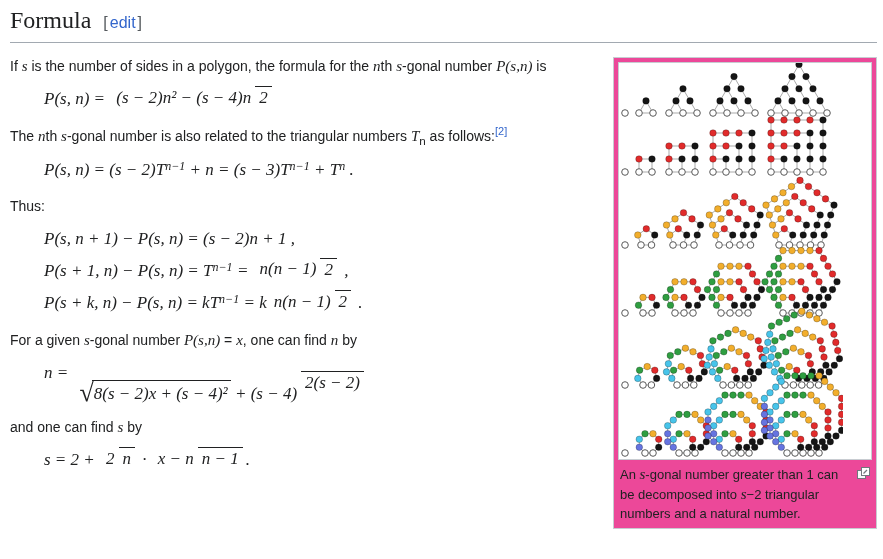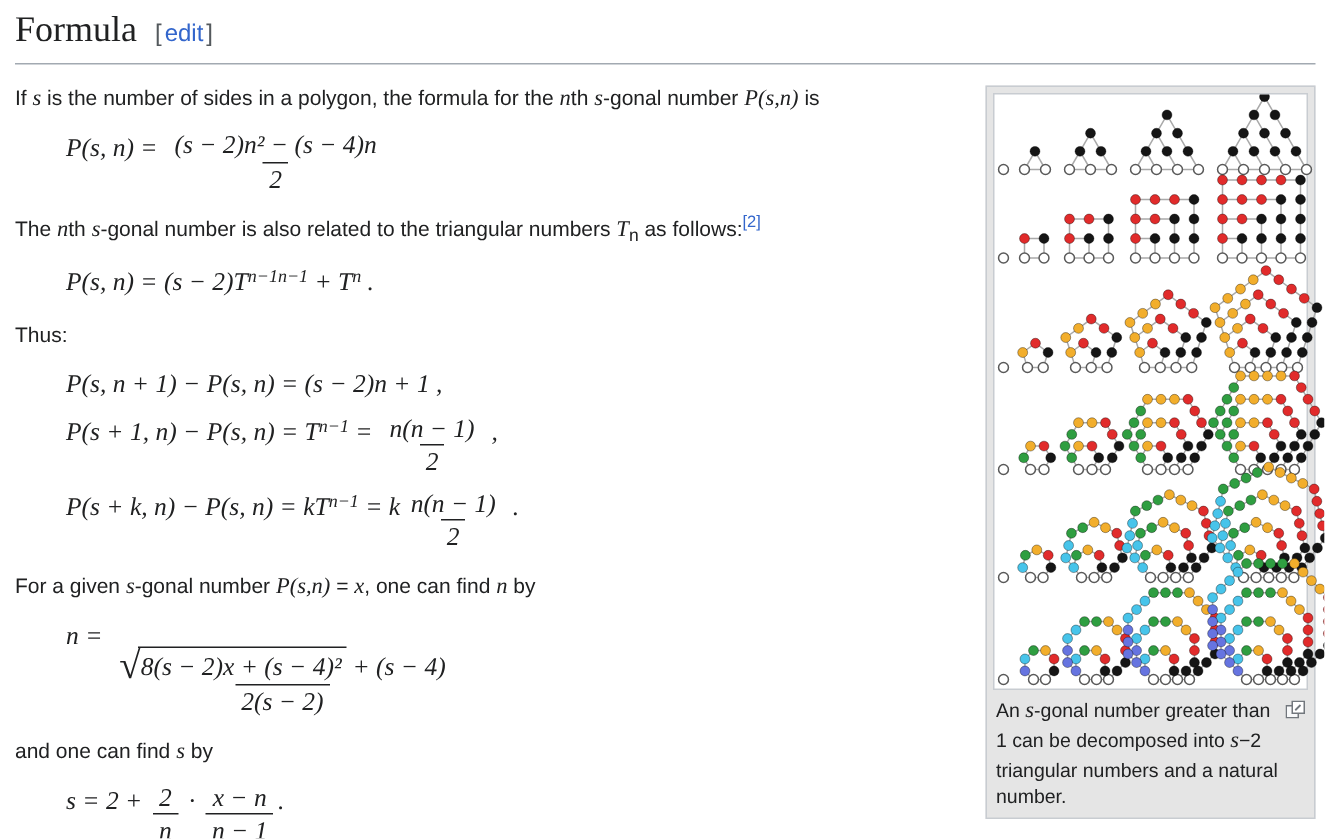--- a/index.html
+++ b/index.html
@@ -17,31 +17,31 @@
         margin:14px 0 0;color:#000;}
   p.body{margin:12px 0 8px;}
   .mvar{font-family:"Liberation Serif",serif;font-style:italic;font-size:15px;}
   .ref{color:#36c;font-size:11px;vertical-align:super;line-height:0;cursor:pointer;}
   
   .math{display:flex;align-items:flex-start;margin:6px 0 8px 34px;
         font-family:"Liberation Serif",serif;font-style:italic;font-size:17px;color:#202122;
         white-space:pre;}
   .math.tight{margin:2px 0 6px 34px;}
   .math sub{font-size:12px;vertical-align:-3px;font-style:italic;}
-  .frac{display:inline-flex;flex-direction:column;align-items:center;margin:0 3px;
+  .frac{display:inline-flex;flex-direction:row;align-items:center;margin:0 3px;
         text-align:center;line-height:1.25;}
   .frac .num{padding:0 4px;}
   .frac .den{border-top:1px solid #202122;padding:0 4px;}
   .frac .numrow{display:flex;align-items:flex-end;}
   .sqrt{display:inline-flex;align-items:flex-end;}
   .sqrt .rad{font-style:normal;font-size:26px;line-height:0.85;}
   .sqrt .vinc{border-top:1.5px solid #202122;padding:2px 3px 0 2px;margin-left:-2px;margin-top:20px;}
   
-  .thumb{float:right;width:220px;box-sizing:border-box;border:1px solid #c8ccd1;
-        background:#e5e5e5;padding:4px;margin:14px 0 10px 14px;}
+  .thumb{float:right;width:264px;box-sizing:border-box;border:1px solid #c8ccd1;
+        background:#ec4899;padding:4px;margin:14px 0 10px 14px;}
   .thumbimg{border:1px solid #c8ccd1;background:#fff;line-height:0;cursor:pointer;}
   .thumbcaption{font-size:13px;line-height:1.33;padding:5px 2px 2px;color:#202122;}
   .magnify{float:right;margin:2px 0 0 6px;cursor:pointer;line-height:0;}
   .clr{clear:both;}
 </style>
 </head>
 <body>
 
 <div class="page">
 
@@ -679,21 +679,21 @@
         </svg>
       </span>
       <span><span>An </span><span class="mvar">s</span><span>-gonal number greater than 1 can be decomposed into </span><span class="mvar">s</span><span>−2 triangular numbers and a natural number.</span></span>
     </div>
   </div>
 
   <p class="body"><span>If </span><span class="mvar">s</span><span> is the number of sides in a polygon, the formula for the </span><span class="mvar">n</span><span>th </span><span class="mvar">s</span><span>-gonal number </span><span class="mvar">P(s,n)</span><span> is</span></p>
   <div class="math"><span>P(s, n) = </span><span class="frac"><span class="num">(s − 2)n² − (s − 4)n</span><span class="den">2</span></span></div>
 
   <p class="body"><span>The </span><span class="mvar">n</span><span>th </span><span class="mvar">s</span><span>-gonal number is also related to the triangular numbers </span><span class="mvar">T</span><sub>n</sub><span> as follows:</span><span class="ref">[2]</span></p>
-  <div class="math"><span>P(s, n) = (s − 2)T</span><sub>n−1</sub><sub>n−1</sub><span> + T</span><sub>n</sub><span> .</span></div>
+  <div class="math"><span>P(s, n) = (s − 2)T</span><sub>n−1</sub><span> + n = (s − 3)T</span><sub>n−1</sub><span> + T</span><sub>n</sub><span> .</span></div>
 
   <p class="body"><span>Thus:</span></p>
   <div class="math tight"><span>P(s, n + 1) − P(s, n) = (s − 2)n + 1 ,</span></div>
   <div class="math tight"><span>P(s + 1, n) − P(s, n) = T</span><sub>n−1</sub><span> = </span><span class="frac"><span class="num">n(n − 1)</span><span class="den">2</span></span><span> ,</span></div>
   <div class="math tight"><span>P(s + k, n) − P(s, n) = kT</span><sub>n−1</sub><span> = k</span><span class="frac"><span class="num">n(n − 1)</span><span class="den">2</span></span><span> .</span></div>
 
   <p class="body"><span>For a given </span><span class="mvar">s</span><span>-gonal number </span><span class="mvar">P(s,n)</span><span> = </span><span class="mvar">x</span><span>, one can find </span><span class="mvar">n</span><span> by</span></p>
   <div class="math"><span>n = </span><span class="frac"><span class="num"><span class="numrow"><span class="sqrt"><span class="rad">√</span><span class="vinc">8(s − 2)x + (s − 4)²</span></span><span> + (s − 4)</span></span></span><span class="den">2(s − 2)</span></span></div>
 
   <p class="body"><span>and one can find </span><span class="mvar">s</span><span> by</span></p>

